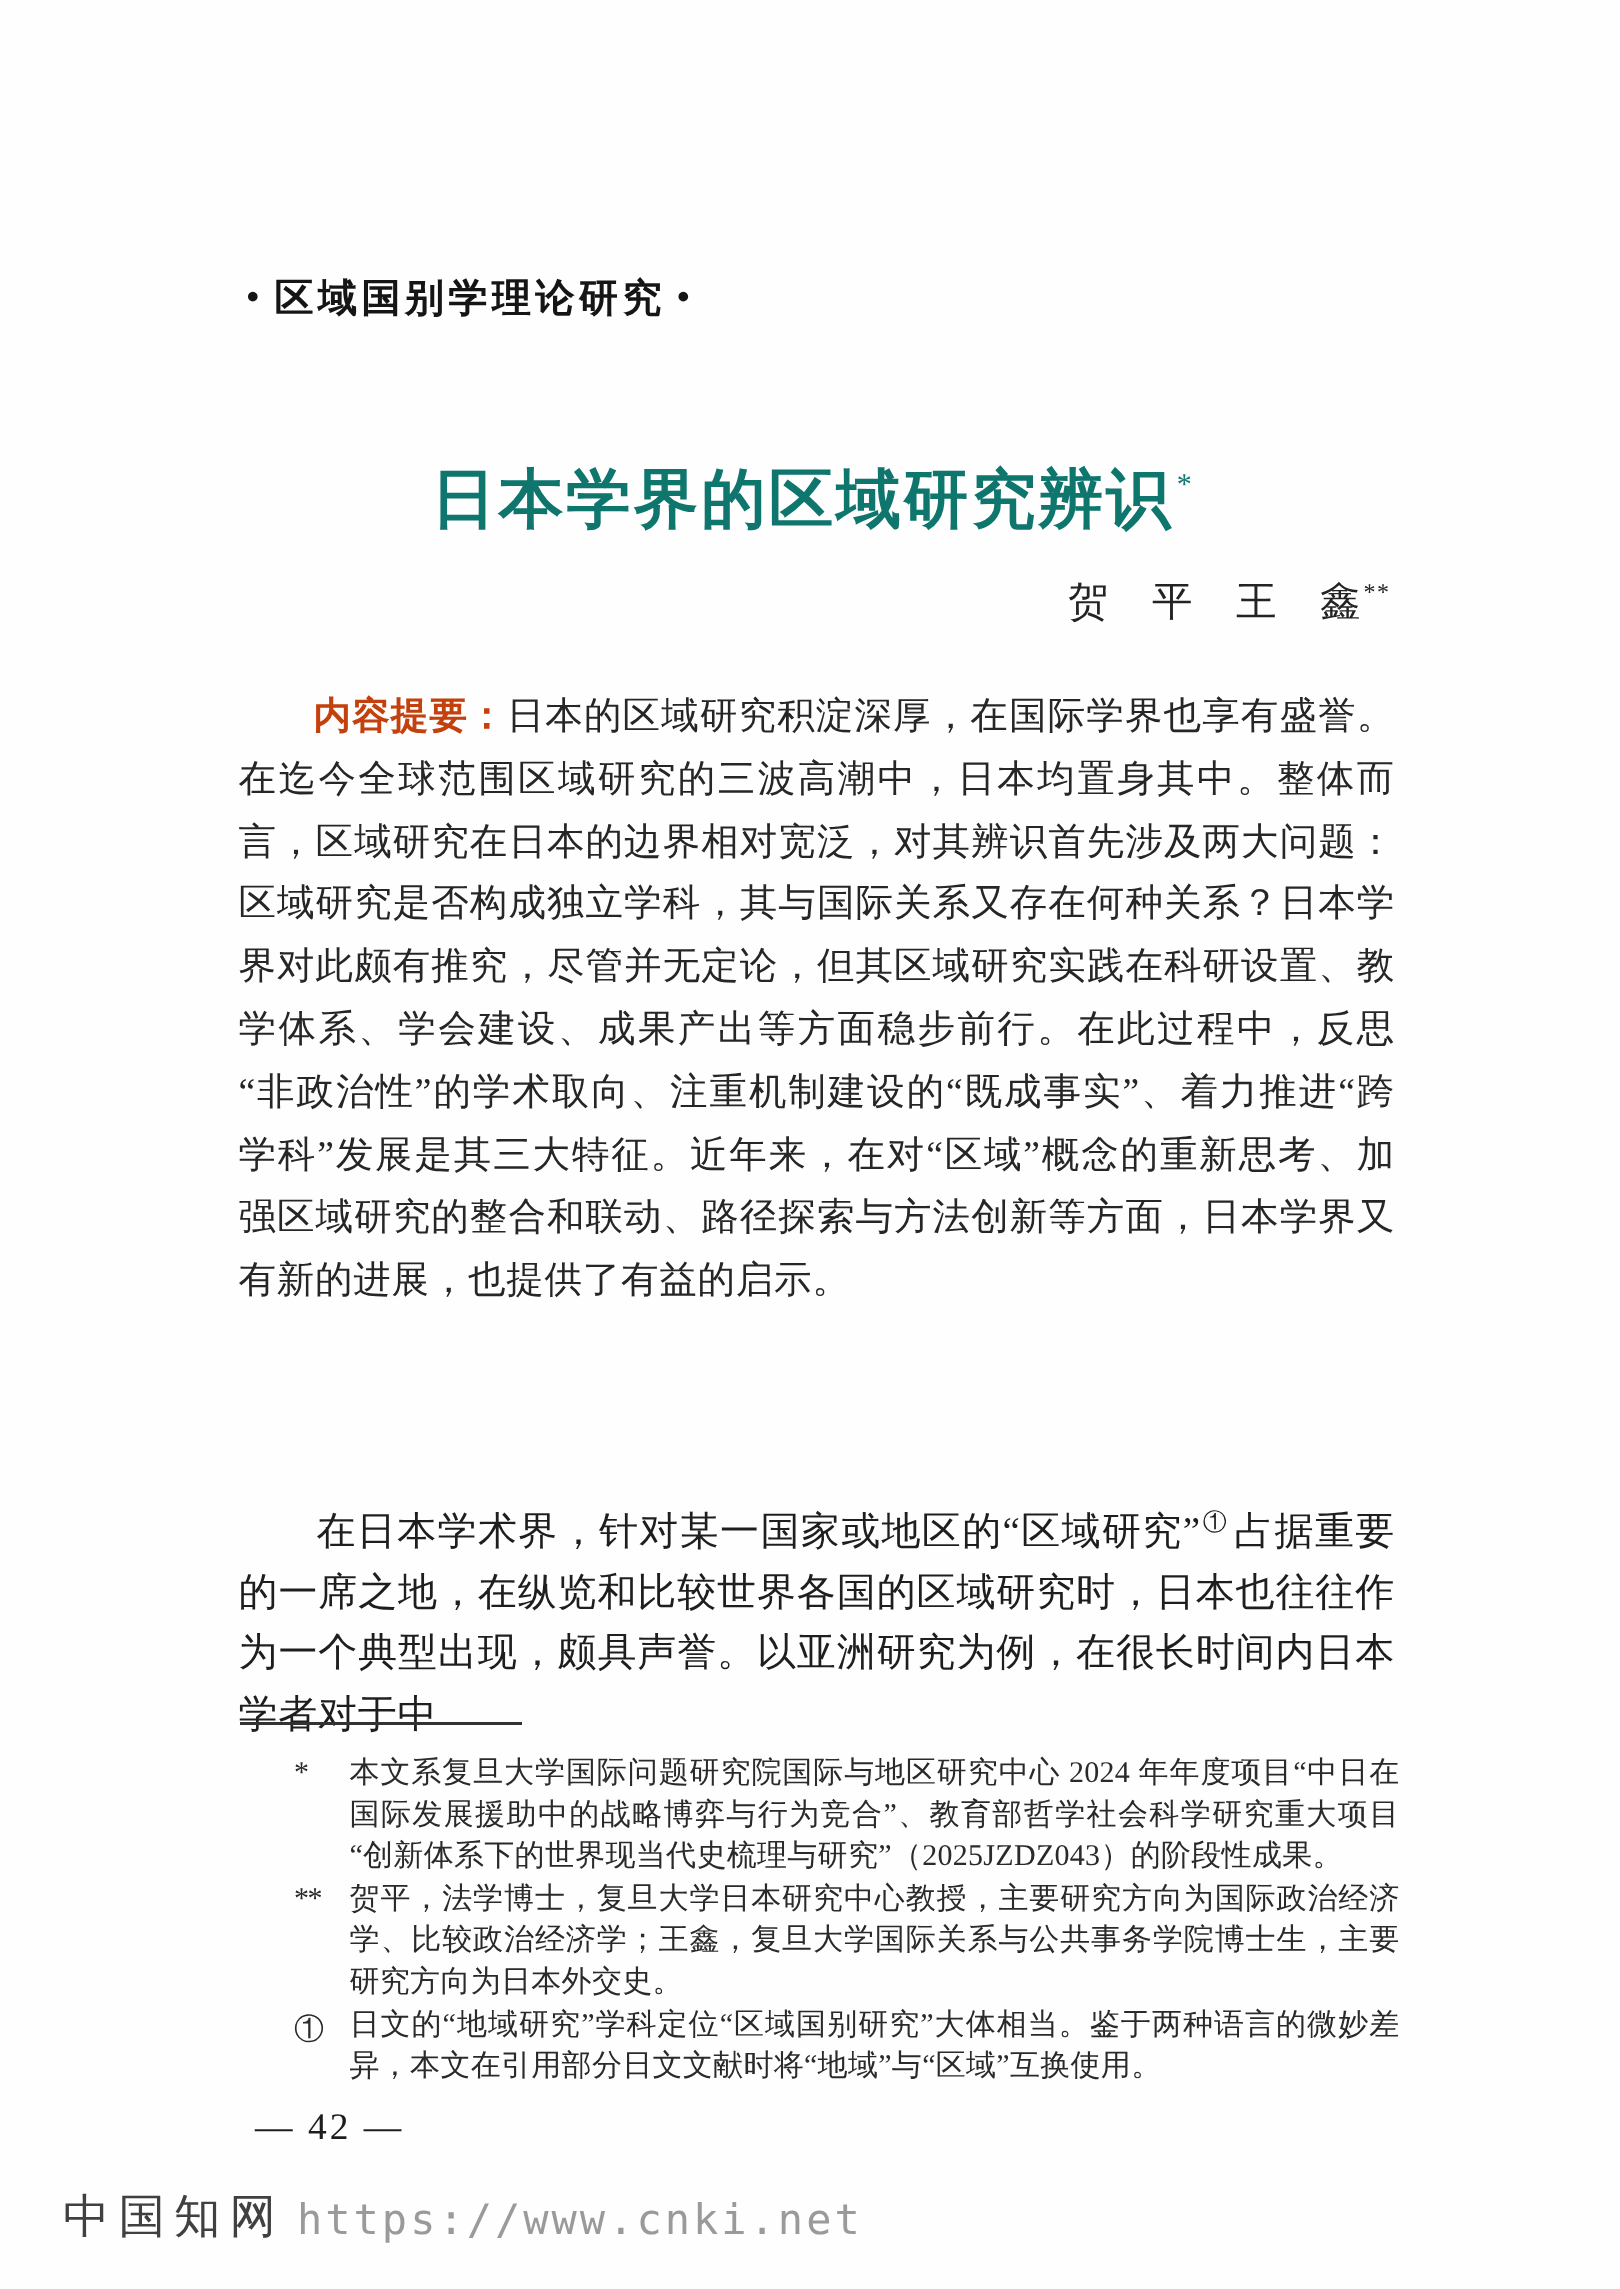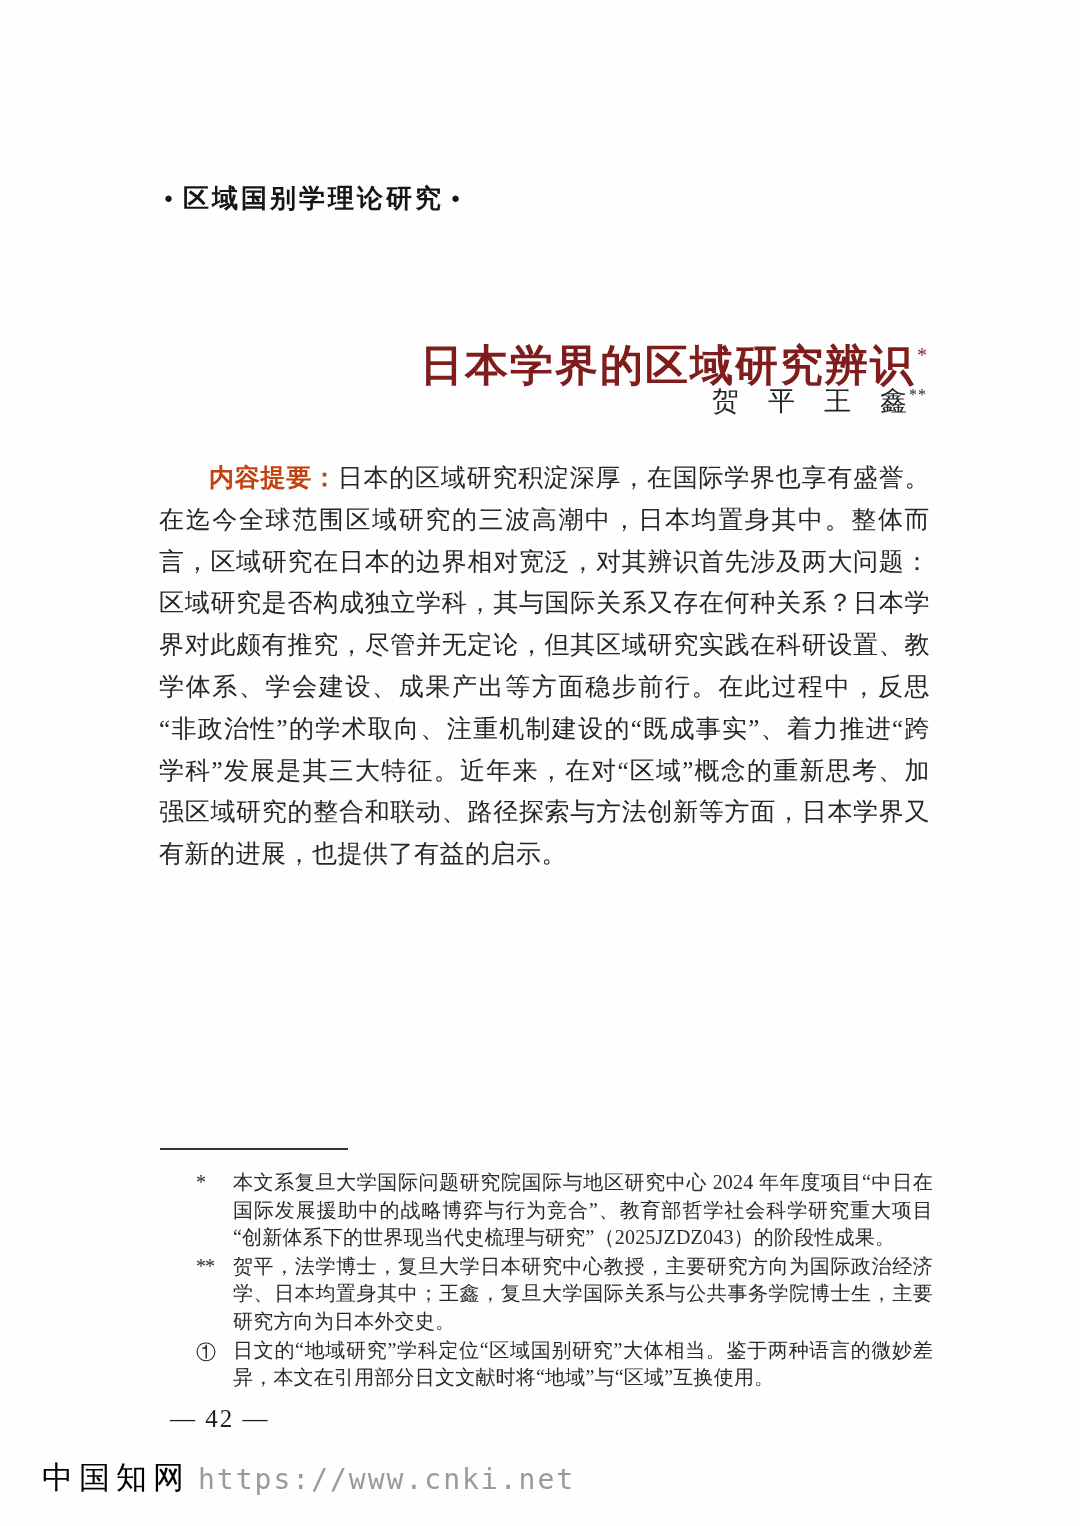--- a/index.html
+++ b/index.html
@@ -15,22 +15,22 @@
     position:absolute;left:164px;top:181px;display:flex;align-items:center;
     font-family:"Liberation Sans","DejaVu Sans",sans-serif;font-weight:bold;
     font-size:26px;color:#151515;letter-spacing:3px;
   }
   .section-header .bullet{font-size:15px;letter-spacing:0;transform:translateY(-1px);}
   .section-header .bullet.left{margin-right:10px;}
   .section-header .bullet.right{margin-left:7px;}
 
   
   .article-title{
-    position:absolute;left:155px;top:308px;width:772px;text-align:right;
-    font-size:43px;font-weight:bold;color:#7f1d1d;letter-spacing:2px;white-space:nowrap;
+    position:absolute;left:155px;top:275px;width:772px;text-align:center;
+    font-size:43px;font-weight:bold;color:#0f766e;letter-spacing:2px;white-space:nowrap;
   }
   .article-title sup{font-size:20px;font-weight:normal;letter-spacing:0;vertical-align:18px;margin-left:2px;}
 
   
   .authors{
     position:absolute;left:155px;top:383px;width:772px;text-align:right;
     font-size:27px;color:#232323;letter-spacing:1px;
   }
   .authors sup{font-size:16px;vertical-align:10px;margin-left:1px;letter-spacing:1px;}
 
@@ -53,21 +53,21 @@
   
   .fn-divider{position:absolute;left:160px;top:1148px;width:188px;height:0;border-top:2px solid #333;}
   .footnotes{position:absolute;left:196px;top:1169px;width:737px;font-size:20px;color:#2a2a2a;}
   .fn{display:flex;margin:0;}
   .fn + .fn{margin-top:1px;}
   .fn-marker{width:37px;flex:none;letter-spacing:-1px;padding-top:2px;}
   .fn-text{flex:1;text-align:justify;line-height:27.6px;letter-spacing:0.2px;}
 
   
   .page-number{position:absolute;left:170px;top:1405px;font-size:25px;letter-spacing:2px;color:#1d1d1d;white-space:nowrap;text-align:right;}
-  .watermark-name{position:absolute;left:42px;top:1457px;font-size:31px;color:#000000;letter-spacing:6px;}
+  .watermark-name{position:absolute;left:42px;top:1457px;font-size:31px;color:#404040;letter-spacing:6px;}
   .watermark-url{
     position:absolute;left:198px;top:1463px;
     font-family:"DejaVu Sans Mono","Liberation Mono",monospace;
     font-size:28px;color:#9a9a9a;letter-spacing:2px;
   }
 </style>
 </head>
 <body>
 
 <div class="page">
@@ -79,31 +79,32 @@
   </div>
 
   <h1 class="article-title"><span>日本学界的区域研究辨识</span><sup>*</sup></h1>
 
   <div class="authors"><span>贺　平　王　鑫</span><sup>**</sup></div>
 
   <div class="abstract-block">
     <p><span class="hei-label">内容提要：</span><span>日本的区域研究积淀深厚，在国际学界也享有盛誉。在迄今全球范围区域研究的三波高潮中，日本均置身其中。整体而言，区域研究在日本的边界相对宽泛，对其辨识首先涉及两大问题：区域研究是否构成独立学科，其与国际关系又存在何种关系？日本学界对此颇有推究，尽管并无定论，但其区域研究实践在科研设置、教学体系、学会建设、成果产出等方面稳步前行。在此过程中，反思“非政治性”的学术取向、注重机制建设的“既成事实”、着力推进“跨学科”发展是其三大特征。近年来，在对“区域”概念的重新思考、加强区域研究的整合和联动、路径探索与方法创新等方面，日本学界又有新的进展，也提供了有益的启示。</span></p>
   </div>
 
+  <p class="body-text"><span>在日本学术界，针对某一国家或地区的“区域研究”</span><sup>①</sup><span>占据重要的一席之地，在纵览和比较世界各国的区域研究时，日本也往往作为一个典型出现，颇具声誉。以亚洲研究为例，在很长时间内日本学者对于中</span></p>
 
   <div class="fn-divider"></div>
 
   <div class="footnotes">
     <div class="fn">
       <div class="fn-marker">*</div>
       <div class="fn-text">本文系复旦大学国际问题研究院国际与地区研究中心 2024 年年度项目“中日在国际发展援助中的战略博弈与行为竞合”、教育部哲学社会科学研究重大项目“创新体系下的世界现当代史梳理与研究”（2025JZDZ043）的阶段性成果。</div>
     </div>
     <div class="fn">
       <div class="fn-marker">**</div>
-      <div class="fn-text">贺平，法学博士，复旦大学日本研究中心教授，主要研究方向为国际政治经济学、日本均置身其中；王鑫，复旦大学国际关系与公共事务学院博士生，主要研究方向为日本外交史。</div>
+      <div class="fn-text">贺平，法学博士，复旦大学日本研究中心教授，主要研究方向为国际政治经济学、比较政治经济学；王鑫，复旦大学国际关系与公共事务学院博士生，主要研究方向为日本外交史。</div>
     </div>
     <div class="fn">
       <div class="fn-marker">①</div>
       <div class="fn-text">日文的“地域研究”学科定位“区域国别研究”大体相当。鉴于两种语言的微妙差异，本文在引用部分日文文献时将“地域”与“区域”互换使用。</div>
     </div>
   </div>
 
   <div class="page-number">— 42 —</div>
 
   <div class="watermark-name">中国知网</div>

